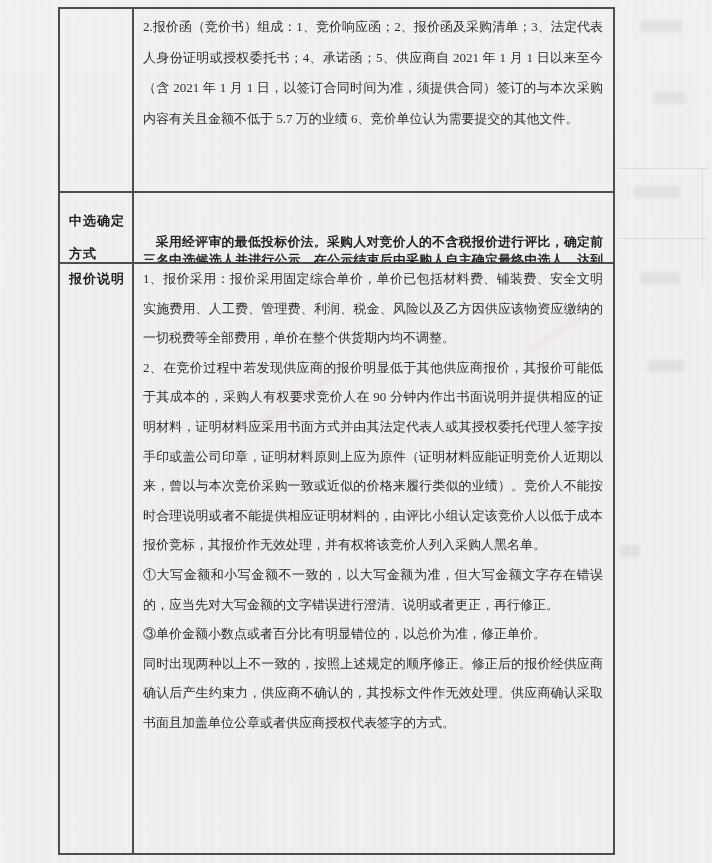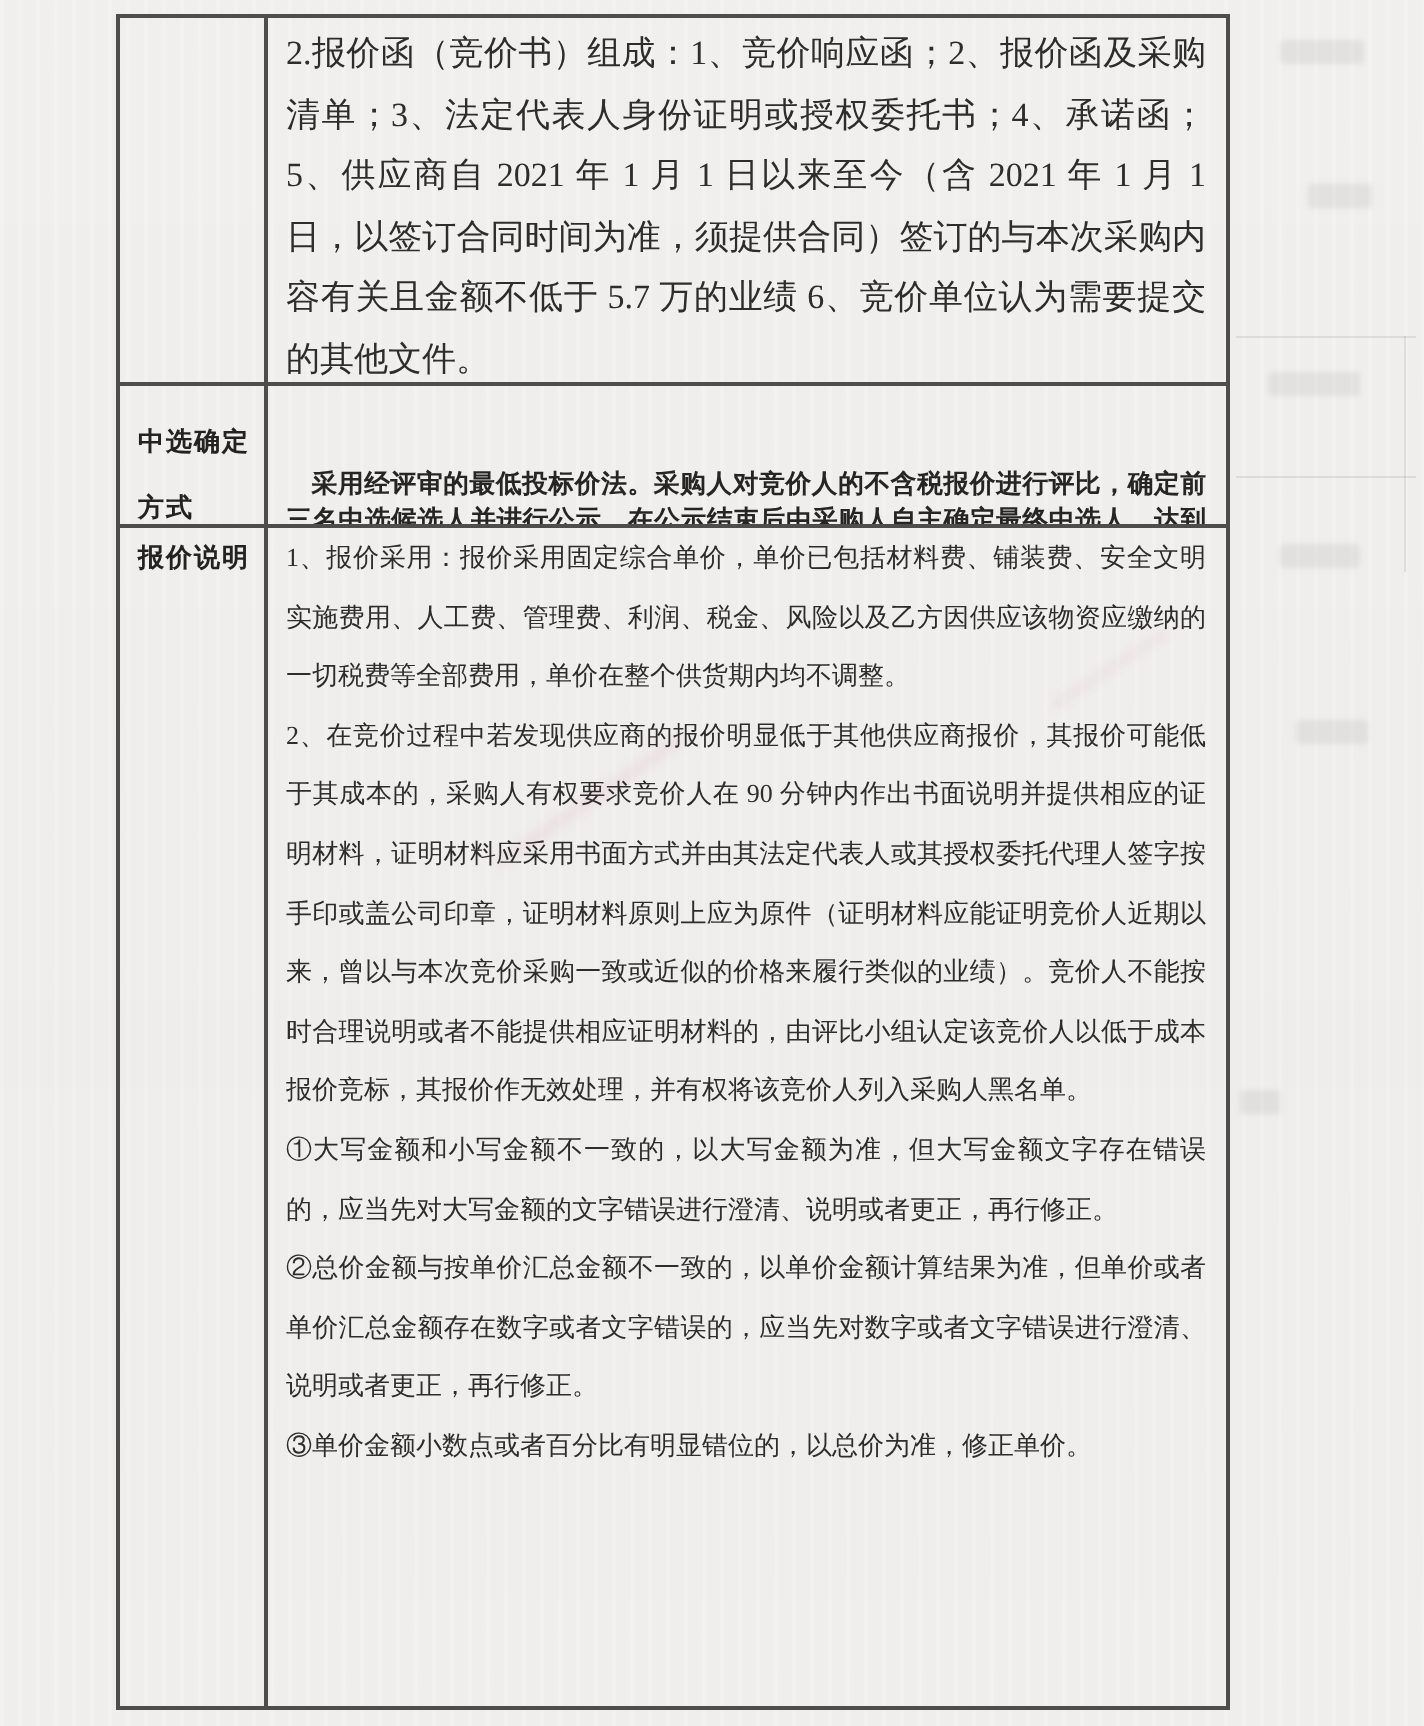--- a/index.html
+++ b/index.html
@@ -29,21 +29,21 @@
   .lblcell{
     border-right:2px solid #4e4d4b;
     font-family:"Liberation Sans","DejaVu Sans",sans-serif;
     font-weight:700;font-size:13px;color:#232220;
     padding:0 3px 0 9px;letter-spacing:1px;
   }
   .rb{border-bottom:2px solid #4e4d4b;}
   .content{padding:0 10px 0 9px;}
   .content p{margin:0;text-align:justify;}
   
-  .c1{font-size:17px;line-height:30.5px;padding-top:3px;color:#2e2d2b;}
+  .c1{font-size:13px;line-height:30.5px;padding-top:3px;color:#2e2d2b;}
   
   .l2{line-height:33px;padding-top:11px;}
   .c2{
     font-family:"Liberation Sans","DejaVu Sans",sans-serif;
     font-weight:600;font-size:12.8px;line-height:17.6px;
     padding-top:3px;color:#262524;margin-top:37px;
   }
   .c2 p{text-indent:1em;}
   
   .l3{line-height:29.5px;padding-top:1px;font-family:Liberation Mono, monospace;}
@@ -83,18 +83,18 @@
     <div class="cell lblcell l2 rb">中选确定方式</div>
     <div class="cell content c2 rb">
       <p>采用经评审的最低投标价法。采购人对竞价人的不含税报价进行评比，确定前三名中选候选人并进行公示。在公示结束后由采购人自主确定最终中选人，达到优质采购的目的。评审时，若供应商 U 盘中的竞价文件电子版与纸质竞价文件不一致时，按照供应商提交的纸质竞价文件进行评比。</p>
     </div>
 
     <div class="cell lblcell l3">报价说明</div>
     <div class="cell content c3">
       <p>1、报价采用：报价采用固定综合单价，单价已包括材料费、铺装费、安全文明实施费用、人工费、管理费、利润、税金、风险以及乙方因供应该物资应缴纳的一切税费等全部费用，单价在整个供货期内均不调整。</p>
       <p>2、在竞价过程中若发现供应商的报价明显低于其他供应商报价，其报价可能低于其成本的，采购人有权要求竞价人在 90 分钟内作出书面说明并提供相应的证明材料，证明材料应采用书面方式并由其法定代表人或其授权委托代理人签字按手印或盖公司印章，证明材料原则上应为原件（证明材料应能证明竞价人近期以来，曾以与本次竞价采购一致或近似的价格来履行类似的业绩）。竞价人不能按时合理说明或者不能提供相应证明材料的，由评比小组认定该竞价人以低于成本报价竞标，其报价作无效处理，并有权将该竞价人列入采购人黑名单。</p>
       <p>①大写金额和小写金额不一致的，以大写金额为准，但大写金额文字存在错误的，应当先对大写金额的文字错误进行澄清、说明或者更正，再行修正。</p>
-      <p>②总价金额与按单价汇总金额不一致的，以单价金额计算结果为准，但单价或者单价汇总金额存在数字或者文字错误的，应当先对数字或者文字错误进行澄清、说明或者更正，再行修正。</p>
       <p>③单价金额小数点或者百分比有明显错位的，以总价为准，修正单价。</p>
+      <p>同时出现两种以上不一致的，按照上述规定的顺序修正。修正后的报价经供应商确认后产生约束力，供应商不确认的，其投标文件作无效处理。供应商确认采取书面且加盖单位公章或者供应商授权代表签字的方式。</p>
     </div>
 
   </div>
 </div>
 
 </body></html>

